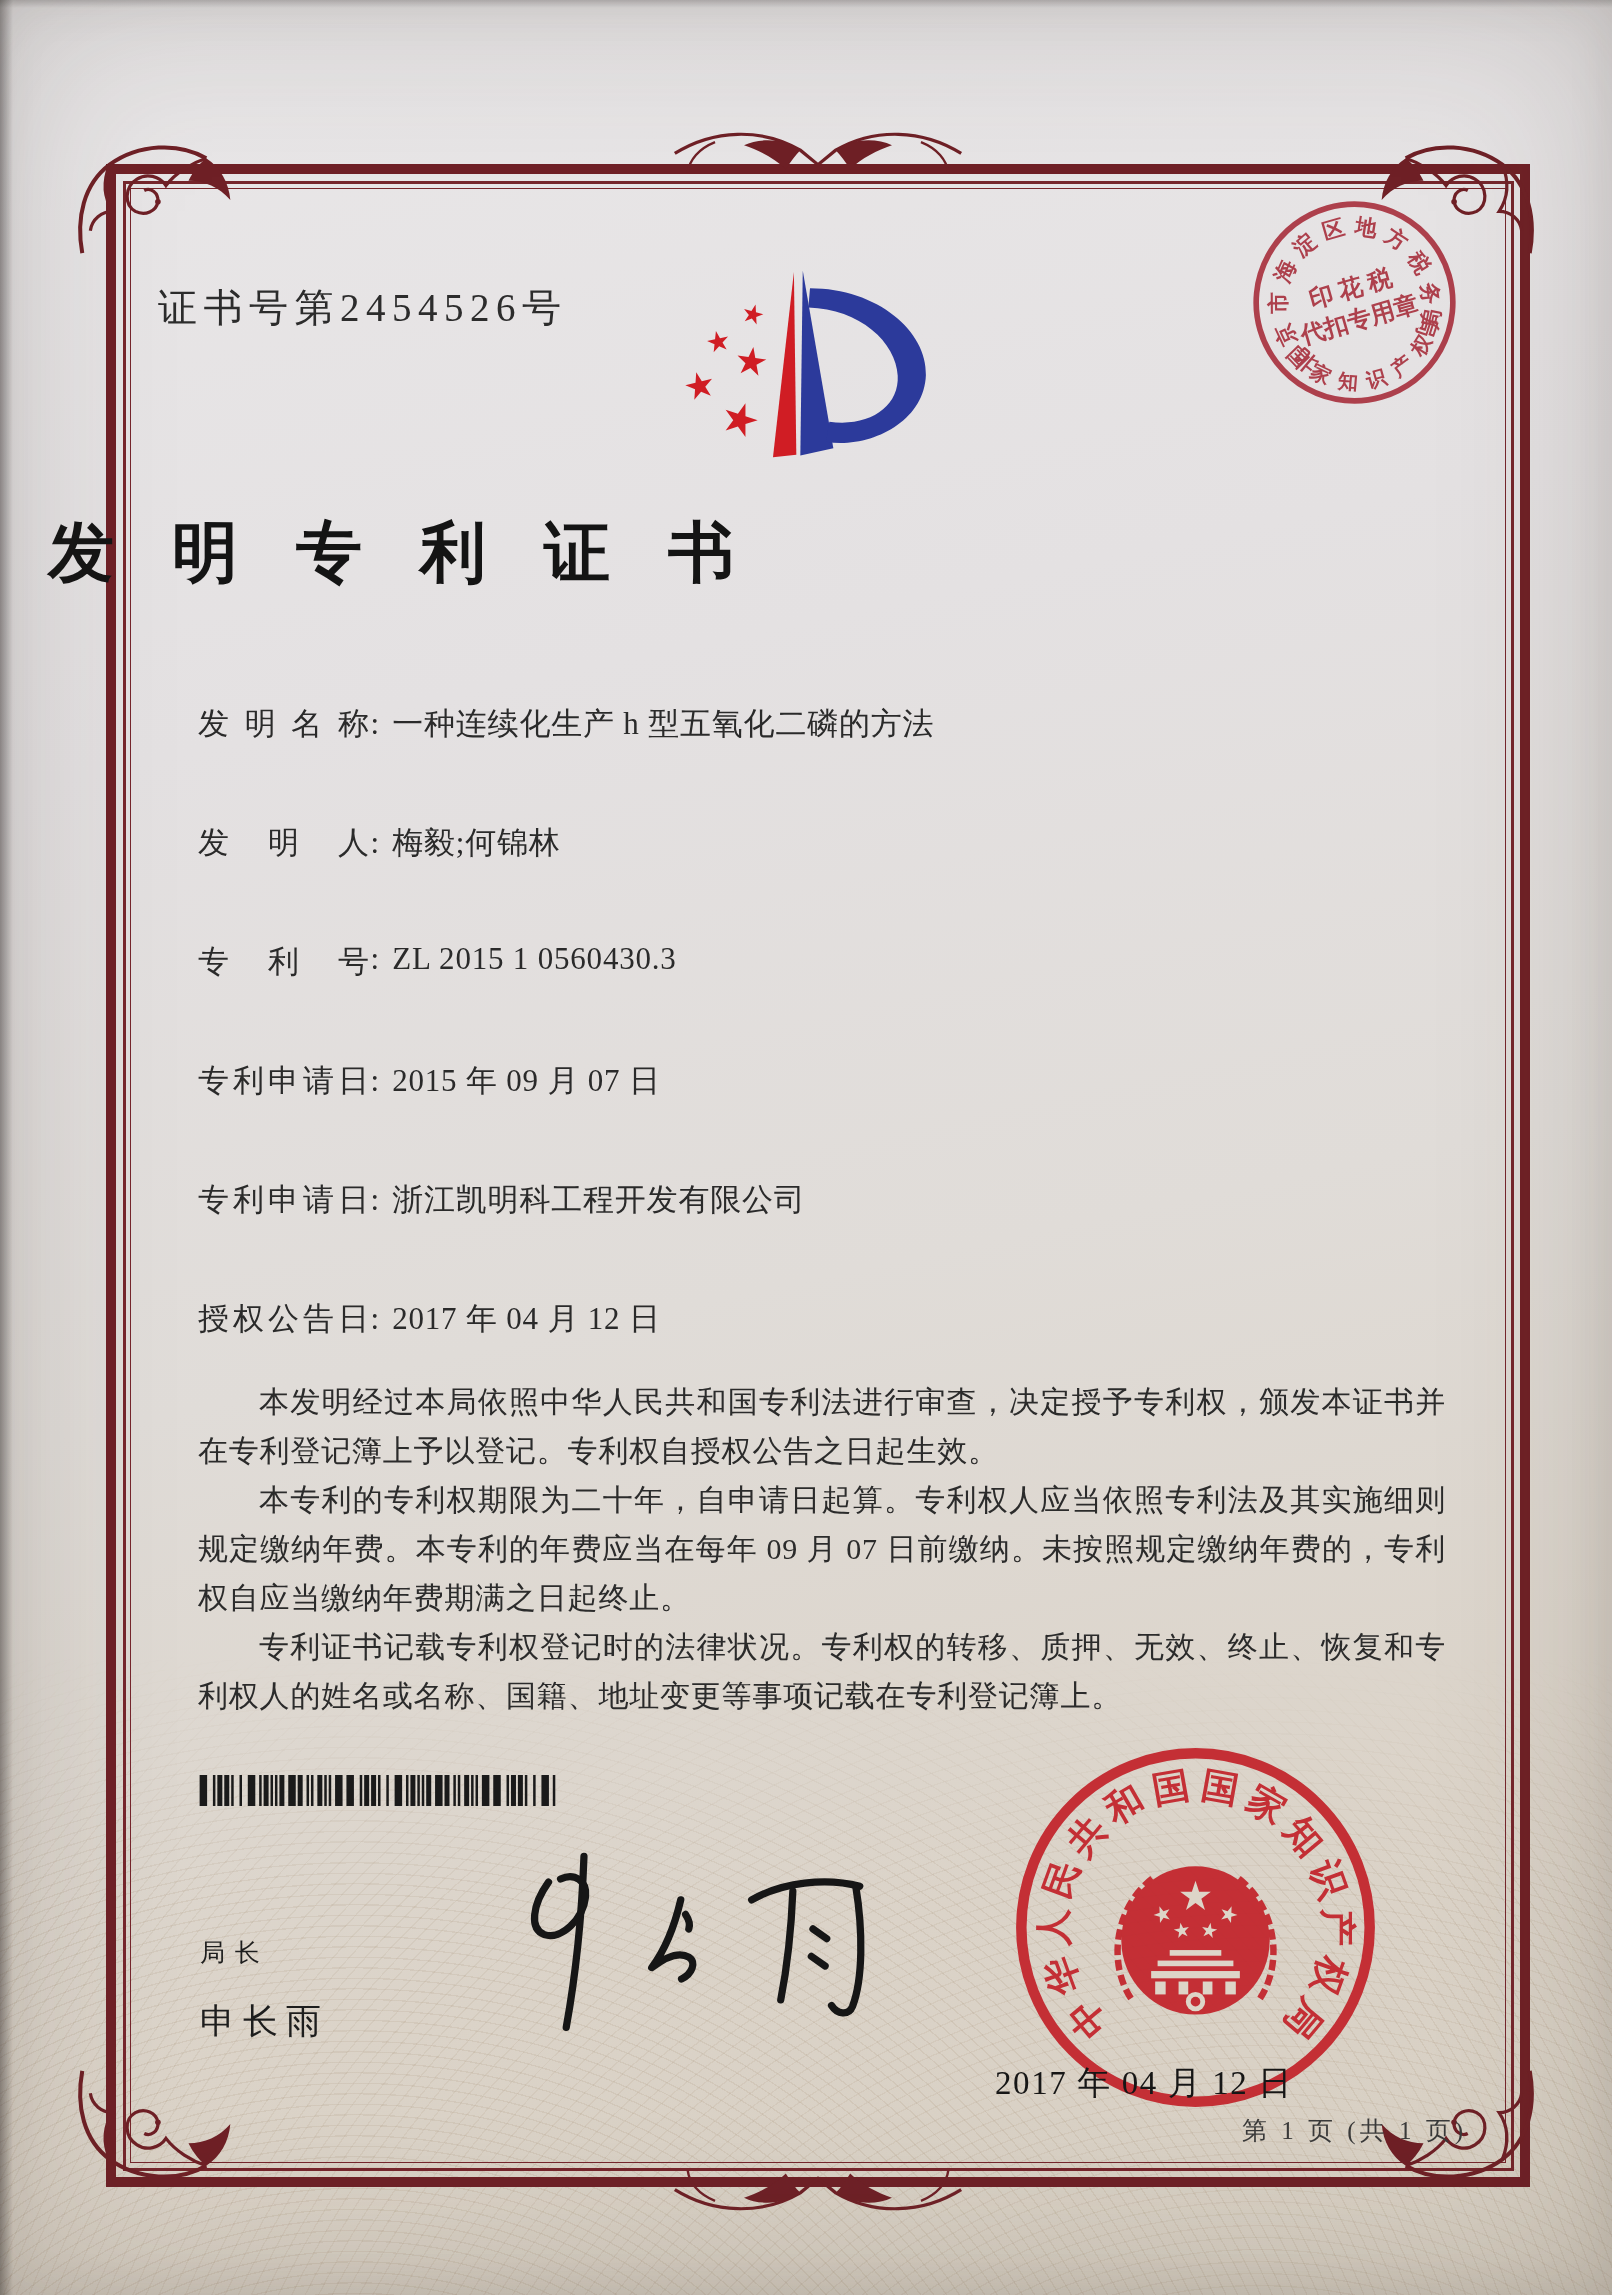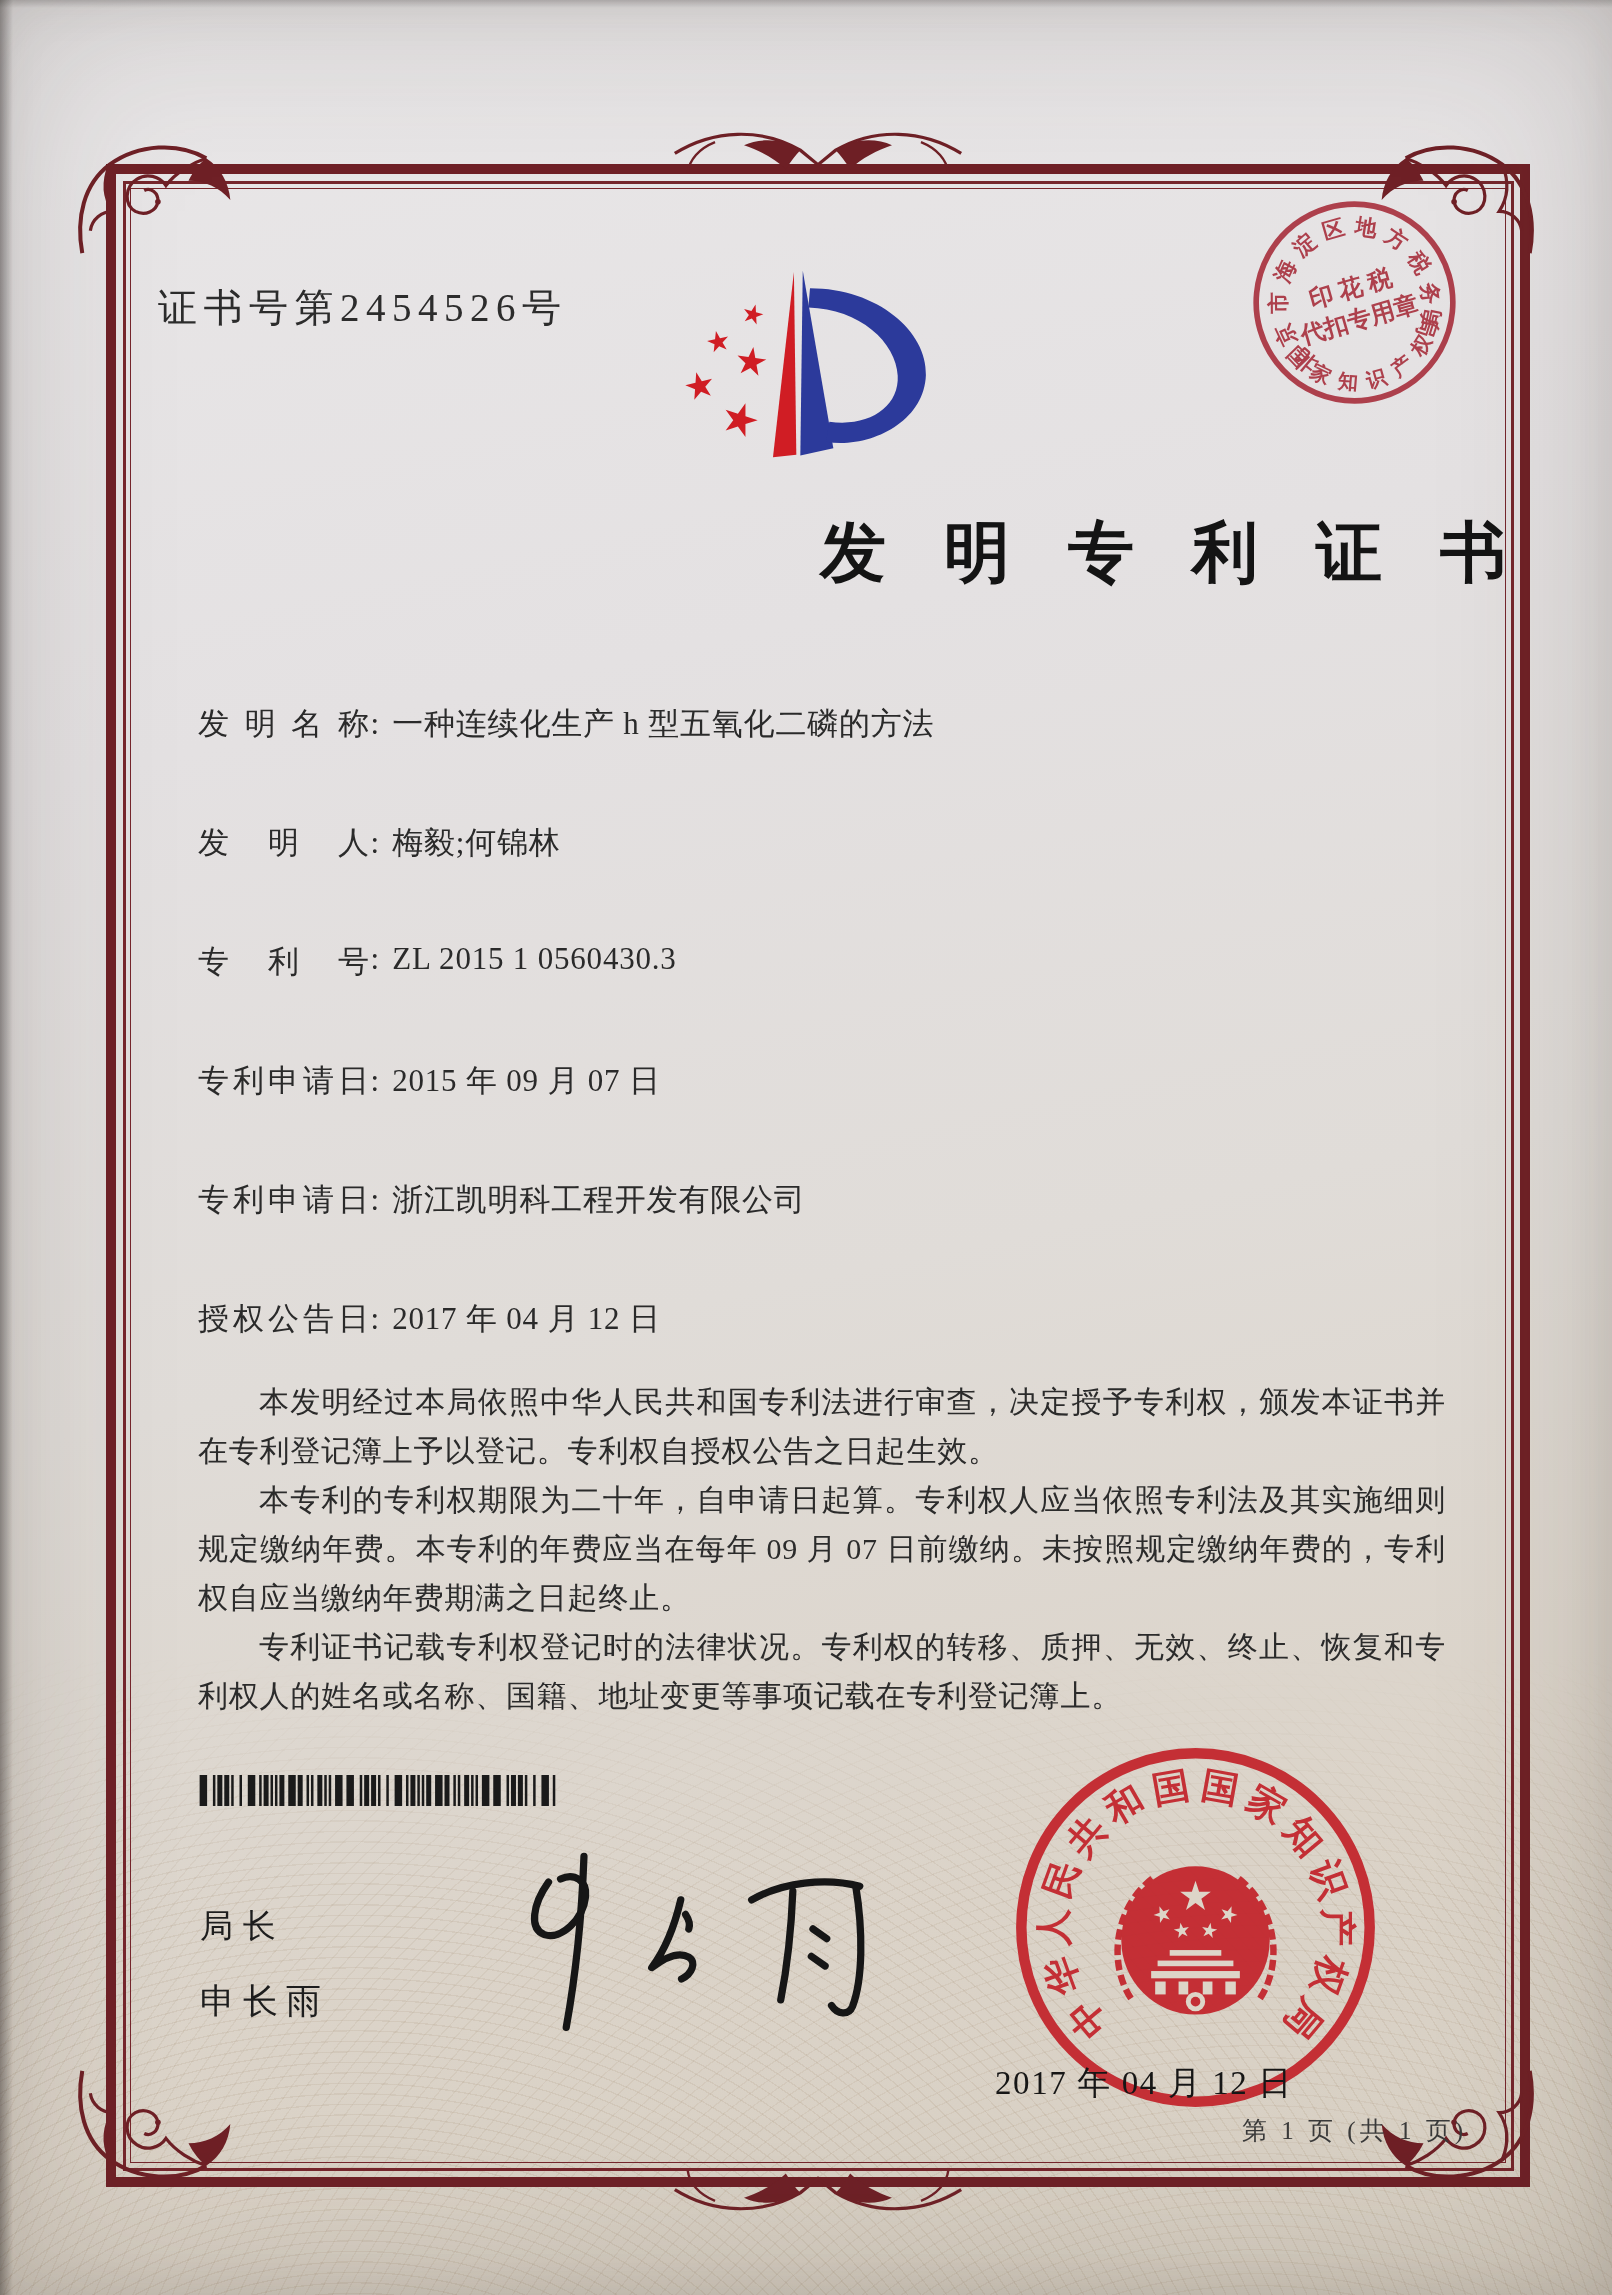--- a/index.html
+++ b/index.html
@@ -26,36 +26,36 @@
   .frame-outer { position:absolute; left:106px; top:164px; width:1424px; height:2023px;
     border:10.5px solid #6f2026; z-index:1; }
   .frame-mid { position:absolute; left:6.5px; top:6.5px; right:6.5px; bottom:6.5px; border:3.2px solid #76262c; }
   .frame-inner { position:absolute; left:4.8px; top:4.8px; right:4.8px; bottom:4.8px; border:1.6px solid #76262c; }
   .orn { position:absolute; z-index:2; }
 
   .cert-no { position:absolute; left:158px; top:281px; font-size:39px; letter-spacing:6.5px; color:#2c2c2c; z-index:3; }
 
   .logo { position:absolute; left:660px; top:264px; width:300px; height:235px; z-index:3; }
 
-  .title { position:absolute; left:48px; top:508px; width:1516px; text-align:right; z-index:3;
+  .title { position:absolute; left:48px; top:508px; width:1516px; text-align:left; z-index:3;
     font-size:66px; font-weight:700; letter-spacing:58px; color:#141414; }
 
   .fields { position:absolute; left:198px; top:703px; width:1209px; z-index:3; }
   .field-row { height:119px; font-size:31px; color:#2a2a2a; white-space:nowrap; }
   .field-label { display:inline-block; width:171px; text-align:justify; text-align-last:justify; vertical-align:top; }
   .field-colon { display:inline-block; margin-left:1.6px; }
   .field-value { display:inline-block; margin-left:13px; letter-spacing:0.8px; }
 
   .paras { position:absolute; left:198px; top:1369px; width:1248px; z-index:3;margin-top:8px; }
   .paras p { text-indent:61px; text-align:justify; font-size:30px; line-height:49px; color:#2b2b2b; letter-spacing:0.8px; }
 
   .barcode { position:absolute; left:198px; top:1775px; width:361px; height:31px; z-index:3; }
 
   .officer { position:absolute; left:200px; top:1904px; z-index:4; }
-  .officer .otitle { font-size:33px; letter-spacing:9.7px; color:#1d1d1d; }
+  .officer .otitle { font-size:25px; letter-spacing:9.7px; color:#1d1d1d;margin-top:32px; }
   .officer .oname  { font-size:35px; letter-spacing:8px; color:#1d1d1d; margin-top:29px;font-family:Liberation Serif, serif; }
 
   .sig { position:absolute; left:413px; top:1824px; width:500px; height:226px; z-index:4; }
 
   .seal { position:absolute; left:1006px; top:1738px; width:379px; height:379px; z-index:3; opacity:.95; }
   .seal-date { position:absolute; left:995px; top:2061px; font-size:33px; letter-spacing:1.6px; color:#161616; z-index:5; }
 
   .stamp { position:absolute; left:1232px; top:180px; width:245px; height:245px; z-index:6; opacity:.92; }
 
   .footer { position:absolute; left:48px; top:2114px; width:1419px; text-align:right;

